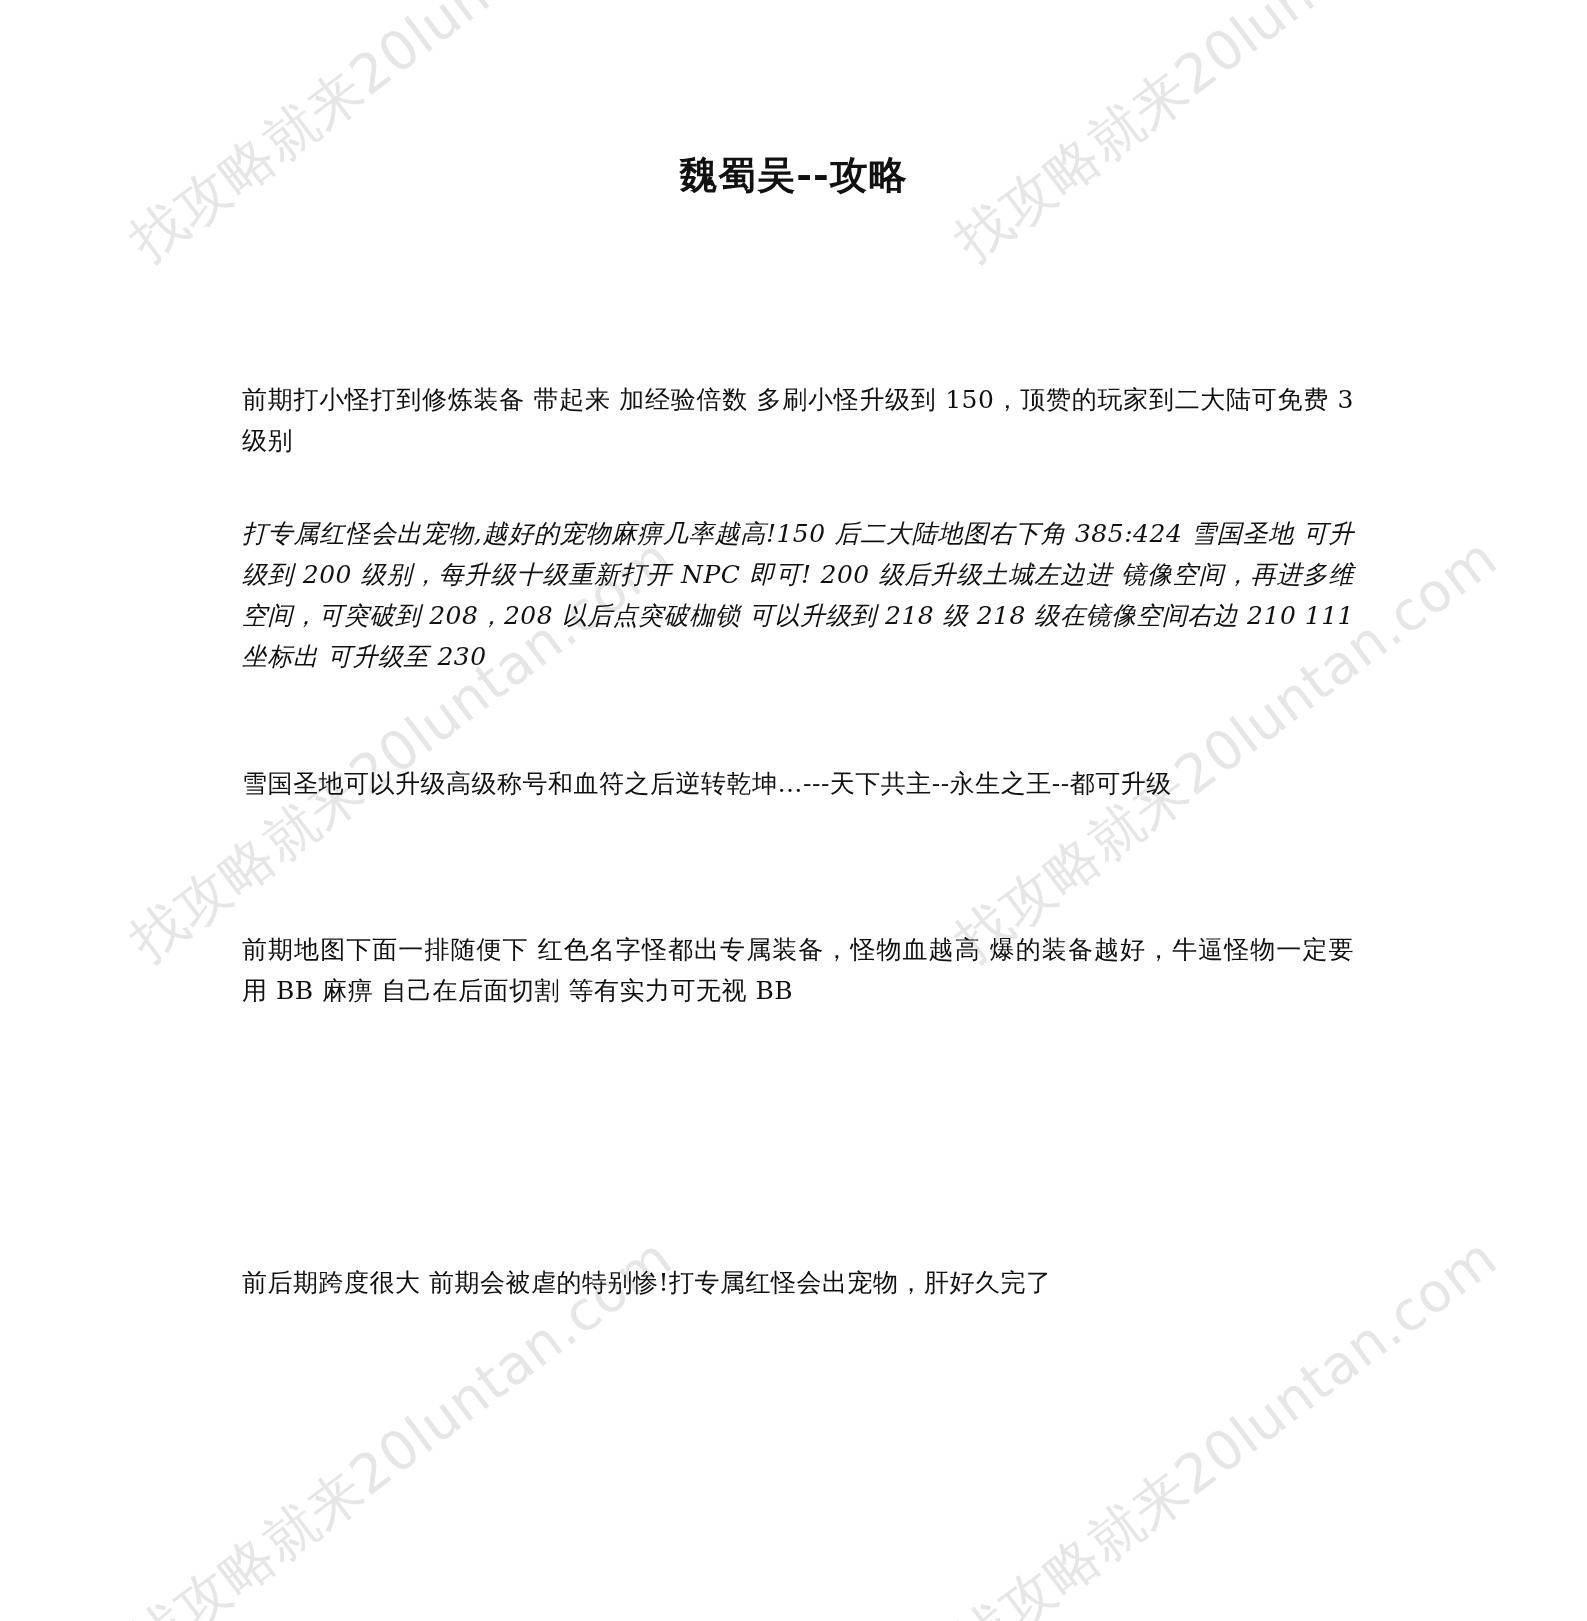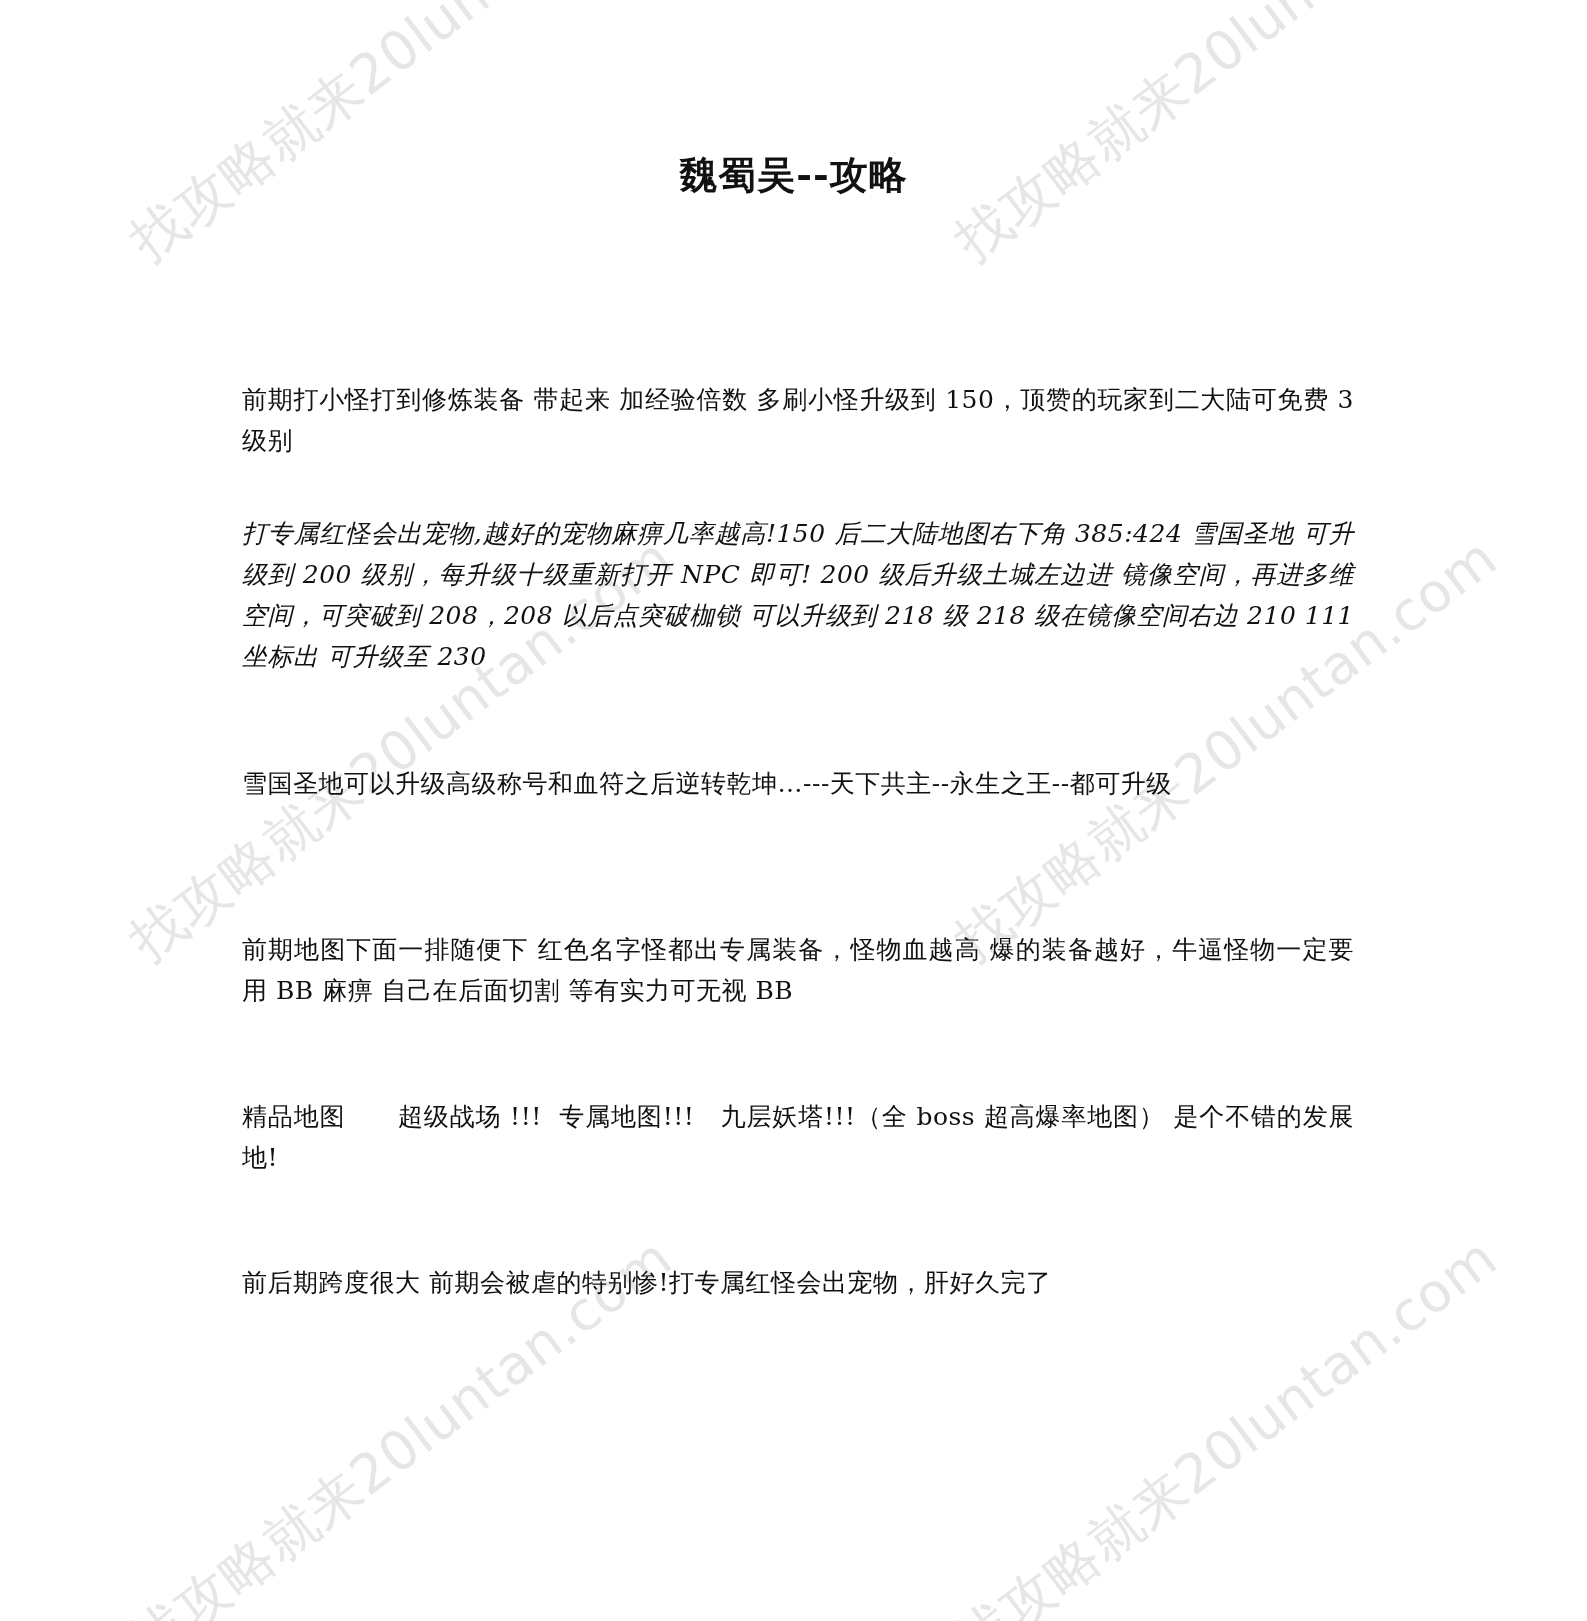--- a/index.html
+++ b/index.html
@@ -67,15 +67,14 @@
 <div class="watermark" style="left:160px; top:1605px;">找攻略就来20luntan.com</div>
 <div class="watermark" style="left:985px; top:1605px;">找攻略就来20luntan.com</div>
 
 <div class="page">
   <h1 class="doc-title">魏蜀吴--攻略</h1>
 
   <p class="para" style="top:347px;margin-top:32px;">前期打小怪打到修炼装备 带起来 加经验倍数 多刷小怪升级到 150，顶赞的玩家到二大陆可免费 3 级别</p>
   <p class="para" style="top:513px;font-style:italic;">打专属红怪会出宠物,越好的宠物麻痹几率越高!150 后二大陆地图右下角 385:424 雪国圣地 可升级到 200 级别，每升级十级重新打开 NPC 即可! 200 级后升级土城左边进 镜像空间，再进多维空间，可突破到 208，208 以后点突破枷锁 可以升级到 218 级 218 级在镜像空间右边 210 111 坐标出 可升级至 230</p>
   <p class="para" style="top:929px;">前期地图下面一排随便下 红色名字怪都出专属装备，怪物血越高 爆的装备越好，牛逼怪物一定要用 BB 麻痹 自己在后面切割 等有实力可无视 BB</p>
   <p class="para" style="top:763px;">雪国圣地可以升级高级称号和血符之后逆转乾坤…---天下共主--永生之王--都可升级</p>
-  <p class="para" style="top:1096px;">精品地图      超级战场 !!!  专属地图!!!   九层妖塔!!!（全 boss 超高爆率地图） 是个不错的发展地!</p>
   <p class="para" style="top:1262px;">前后期跨度很大 前期会被虐的特别惨!打专属红怪会出宠物，肝好久完了</p>
 </div>
 
 </body></html>

